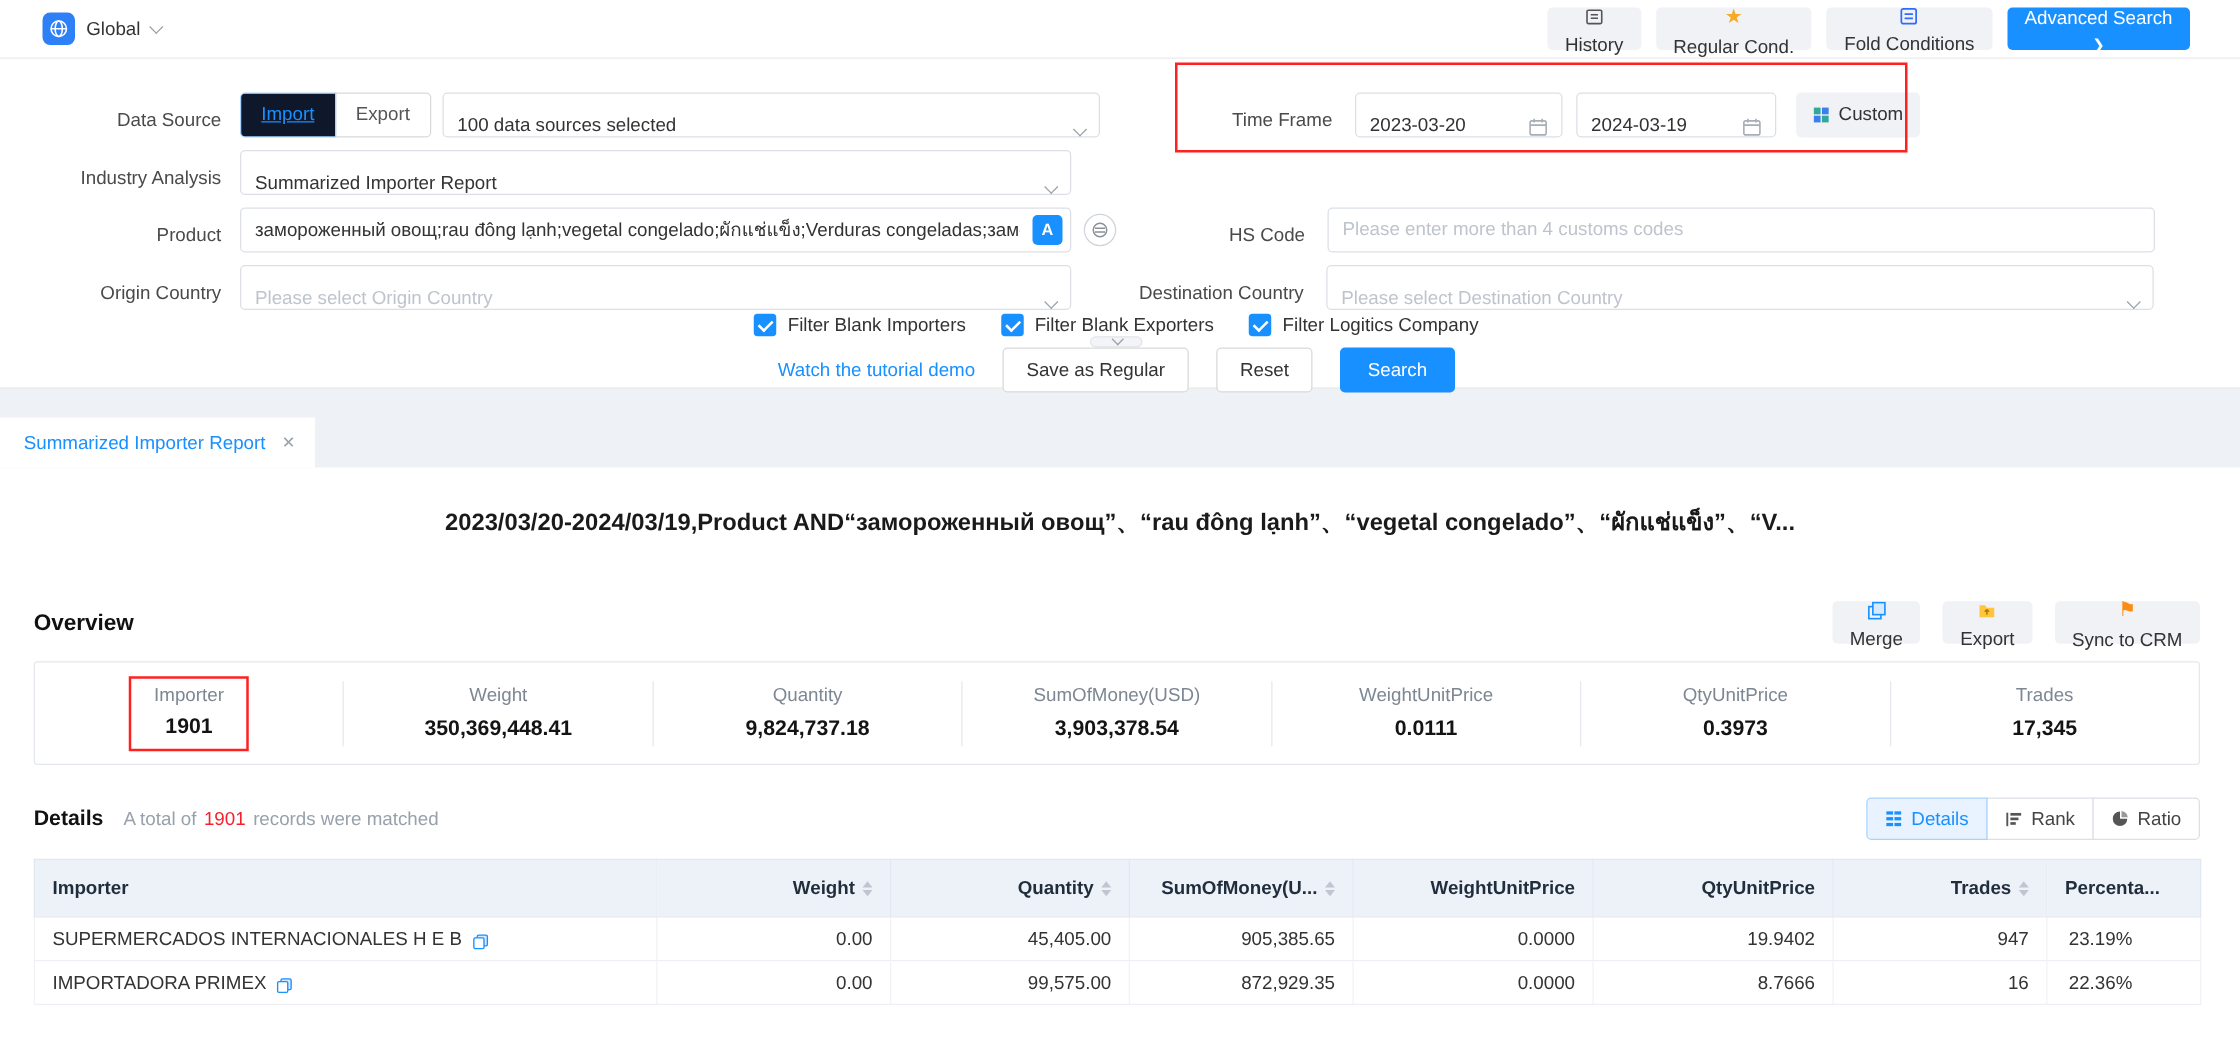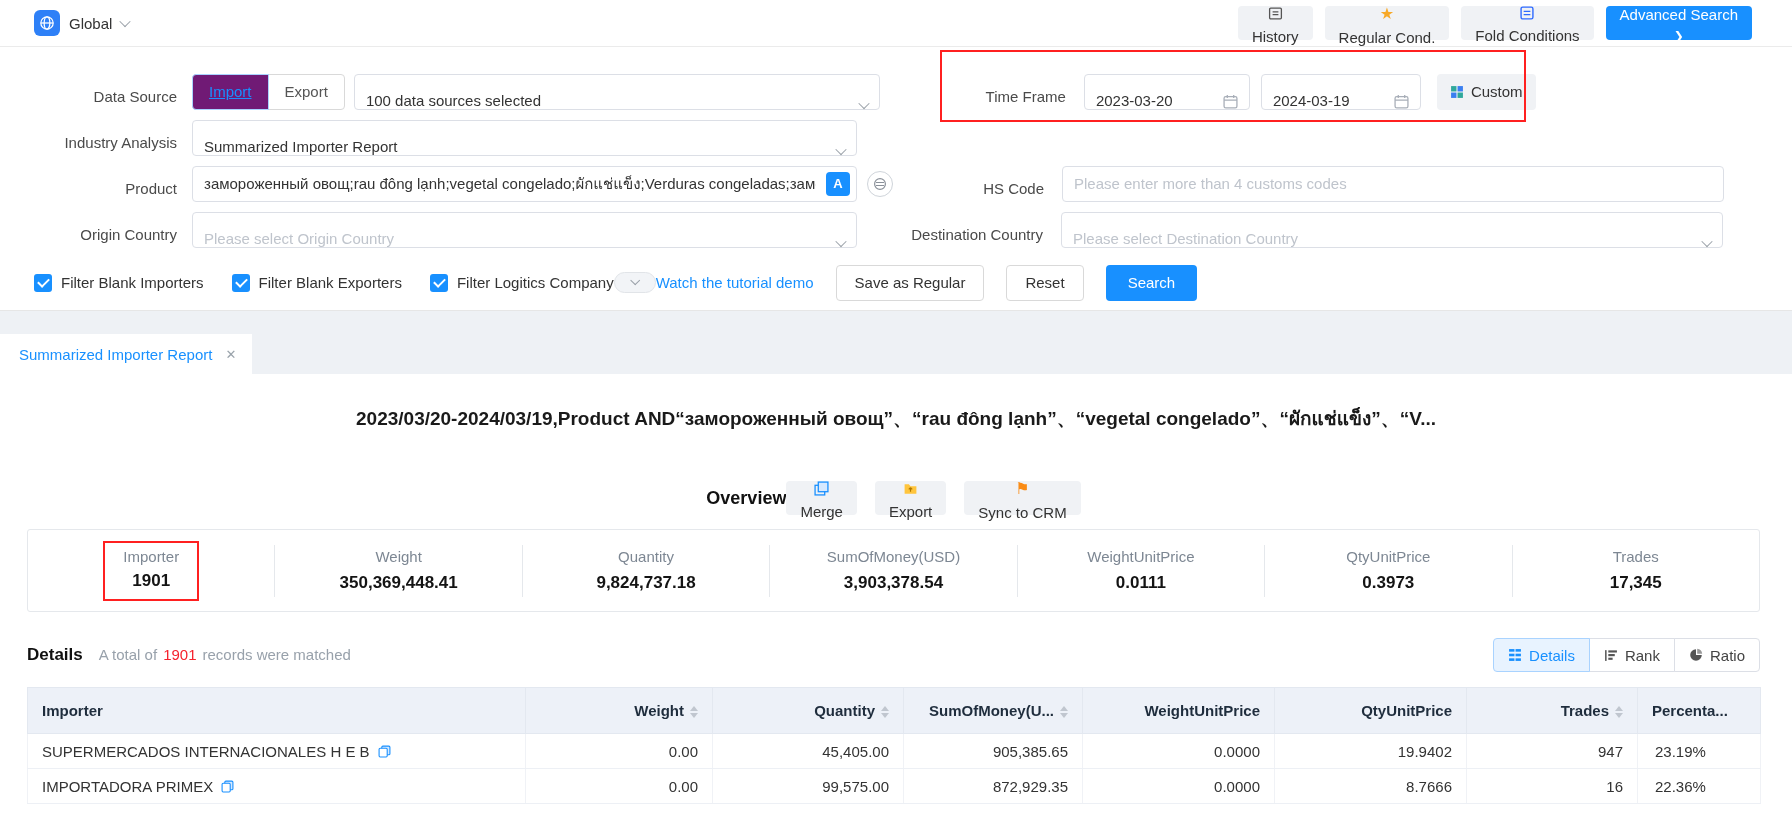--- a/index.html
+++ b/index.html
@@ -34,21 +34,21 @@
   .lbl { color: #4a4a4a; text-align: right; flex-shrink: 0; margin-top: 10px; }
   .lbl-l { width: 165px; padding-right: 15px; }
   .lbl-r { width: 204px; padding-right: 18px; }
   .lbl-hs { width: 169px; padding-right: 18px; }
 
   .seg-group { display: flex; }
   .seg { height: 36px; padding: 0 16px; display: flex; align-items: center; font-size: 15px;
          border: 1px solid #d9d9d9; background: #fff; color: #555; }
   .seg.first { border-radius: 4px 0 0 4px; }
   .seg.last { border-radius: 0 4px 4px 0; margin-left: -1px; }
-  .seg.active { background: #701a75; color: #1890ff; border-color: #a9d3ff; z-index: 1; text-decoration: underline; }
+  .seg.active { background: #0f172a; color: #1890ff; border-color: #a9d3ff; z-index: 1; text-decoration: underline; }
 
   .select, .text-input, .date-input {
     height: 36px; border: 1px solid #dcdfe6; border-radius: 4px; background: #fff;
     display: flex; align-items: flex-end; padding: 0 11px; font-size: 15px; color: #333; }
   .select { justify-content: space-between; cursor: pointer; }
   .placeholder { color: #bfc4cc; }
   input.real-input { height: 36px; width: 100%; border: 1px solid #dcdfe6; border-radius: 4px;
                      padding: 0 40px 0 11px; font-size: 15px; color: #333; font-family: inherit; outline: none; }
   input.real-input.no-icon { padding-right: 11px; }
   input::placeholder { color: #bfc4cc; }
@@ -69,21 +69,21 @@
                  display: flex; align-items: center; justify-content: center; cursor: pointer; }
   .circle-btn { width: 26px; height: 26px; border-radius: 50%; border: 1px solid #cfd4da; background: #fff;
                 display: inline-flex; align-items: center; justify-content: center; margin-left: 10px; cursor: pointer; flex-shrink: 0; }
 
   .anno { position: absolute; border: 2px solid #ff2020; pointer-events: none; }
   .anno-timeframe { left: 940px; top: 3px; width: 586px; height: 72px; }
   .optional-range { position: absolute; top: 6px; left: 1051px; width: 360px; text-align: center;
                     color: #f5222d; font-size: 15px; }
 
   .row-last { margin-top: 16px; margin-bottom: 0; padding-left: 34px; padding-right: 40px;
-              justify-content: flex-start; }
+              justify-content: center; flex-direction: column; }
   .checks { display: flex; align-items: center; gap: 28px; }
   .check-item { display: flex; align-items: center; gap: 9px; cursor: pointer; }
   .checkbox { width: 18px; height: 18px; border-radius: 3px; background: #1890ff; position: relative; flex-shrink: 0; }
   .checkbox::after { content: ""; position: absolute; left: 6px; top: 2.5px; width: 5px; height: 9px;
                      border-right: 2px solid #fff; border-bottom: 2px solid #fff; transform: rotate(45deg); }
   .check-label { color: #333; }
   .collapse-pill { width: 42px; height: 21px; border-radius: 11px; background: #f2f4f7; border: 1px solid #e1e4e8;
                    display: flex; align-items: center; justify-content: center; cursor: pointer; }
   .collapse-pill .chev { width: 7px; height: 7px; transform: rotate(45deg) translate(-1px,-2px); }
   .row5-right { display: flex; align-items: center; gap: 22px; }
@@ -95,21 +95,21 @@
 
   
   .tabstrip { height: 63px; background: #eef1f5; display: flex; align-items: flex-end; }
   .tab { height: 40px; background: #fff; display: flex; align-items: center; gap: 13px;
          padding: 0 16px 0 19px; color: #1890ff; font-size: 15px; cursor: pointer; }
   .tab-close { color: #9aa3ab; font-size: 13px; }
 
   
   .query-title { margin: 32px 40px 0; text-align: center; font-size: 19px; font-weight: bold;
                  color: #1a1a1a; line-height: 26px; white-space: nowrap; overflow: hidden; }
-  .overview-row { margin: 49px 32px 0 27px; height: 34px; display: flex; align-items: center; justify-content: center; }
+  .overview-row { margin: 49px 32px 0 27px; height: 34px; display: flex; align-items: center; justify-content: space-between; }
   .section-title { font-size: 18px; font-weight: bold; color: #111; }
   .ov-actions { display: flex; align-items: center; gap: 18px; }
 
   .stats { margin: 14px 32px 0 27px; height: 83px; border: 1px solid #e5e8ec; border-radius: 3px;
            display: flex; align-items: center; }
   .stat { flex: 1; height: 52px; display: flex; flex-direction: column; align-items: center; justify-content: center;
           gap: 8px; border-right: 1px solid #e5e8ec; }
   .stat:last-child { border-right: none; }
   .stat-label { font-size: 15px; color: #7d8793; }
   .stat-value { font-size: 17px; font-weight: bold; color: #141414; }
@@ -131,21 +131,21 @@
   
   table.tbl { margin: 15px 32px 0 27px; width: 1733px; border-collapse: collapse; table-layout: fixed; font-size: 15px; }
   .tbl th { height: 46px; background: #edf1f8; border: 1px solid #e3e8f0; font-weight: bold; color: #1f2d3d;
             padding: 0 14px; text-align: right; white-space: nowrap; overflow: hidden; }
   .tbl th.al { text-align: left; }
   .tbl td { height: 35px; border-bottom: 1px solid #edf0f5; border-right: 1px solid #f0f2f6;
             padding: 0 14px; text-align: right; color: #333; white-space: nowrap; overflow: hidden; }
   .tbl td:first-child { border-left: 1px solid #f0f2f6; }
   .tbl td.al { text-align: left; }
   .tbl td.pct { text-align: left; padding-left: 17px; }
-  .imp-cell { display: flex; align-items: center; gap: 8px; }
+  .imp-cell { display: flex; align-items: flex-end; gap: 8px; }
   .sort { display: inline-flex; flex-direction: column; gap: 2px; margin-left: 6px; vertical-align: middle; }
   .sort i { display: block; width: 0; height: 0; border-left: 4.5px solid transparent; border-right: 4.5px solid transparent; }
   .sort .up { border-bottom: 5.5px solid #c0c6cf; }
   .sort .down { border-top: 5.5px solid #c0c6cf; }
   .icon { display: inline-flex; align-items: center; justify-content: center; }
 </style>
 </head>
 <body>
 
 <div class="topbar">

